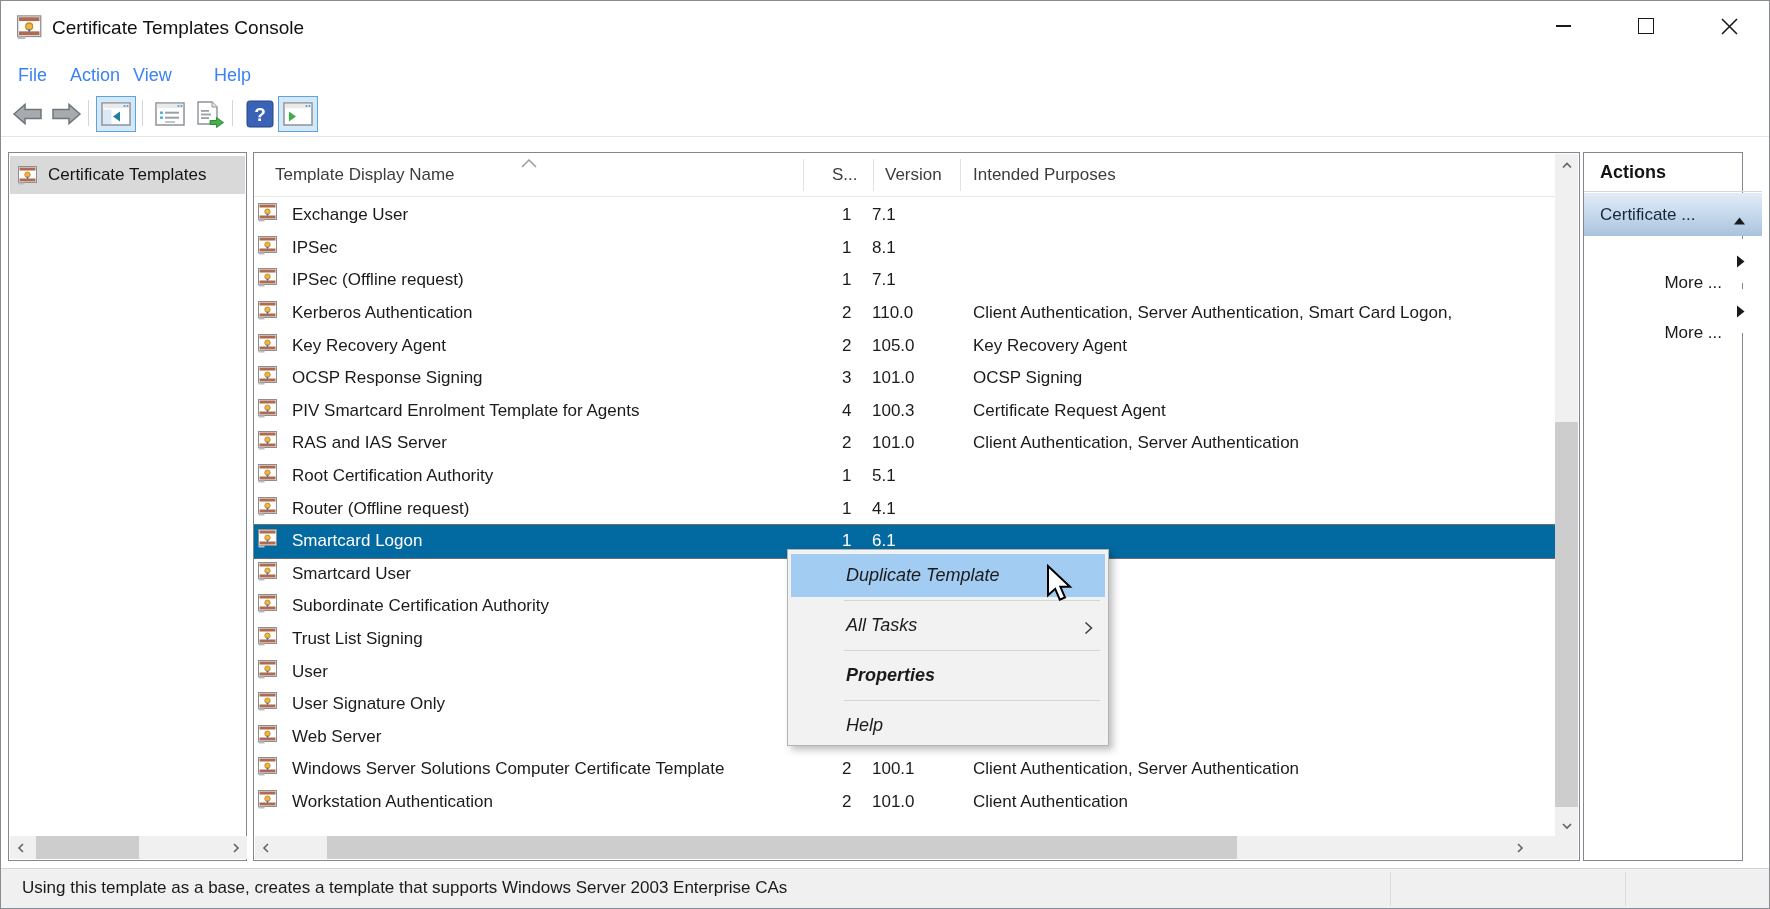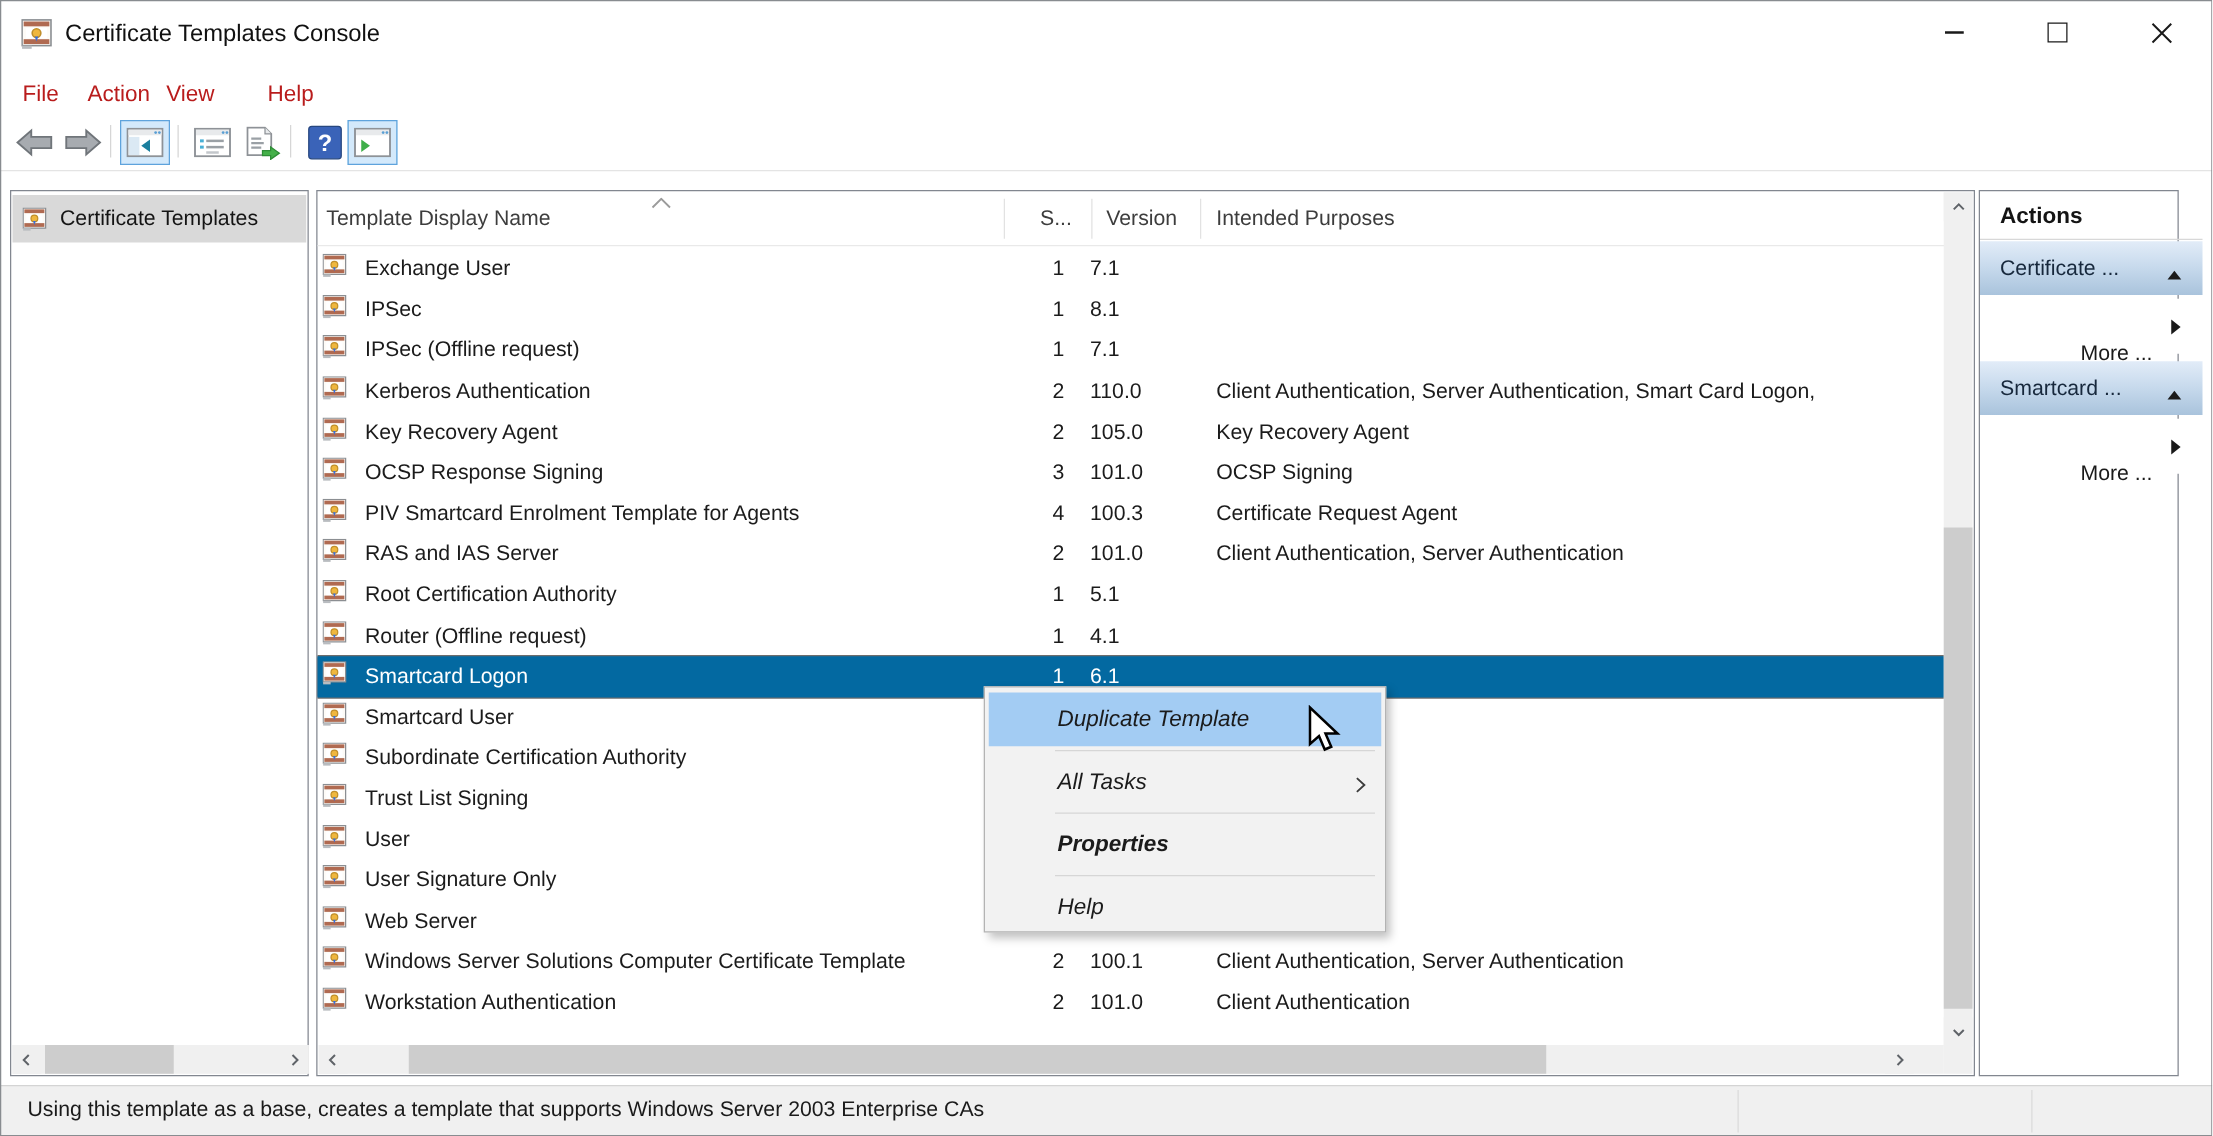--- a/index.html
+++ b/index.html
@@ -11,21 +11,21 @@
   .titlebar{position:absolute;left:0;top:0;width:1770px;height:58px;background:#fff;}
   .app-icon{position:absolute;left:17px;top:15px;}
   .title{position:absolute;left:52px;top:17px;font-size:19px;color:#111;}
   .wc{position:absolute;top:0;width:66px;height:52px;display:flex;align-items:center;justify-content:center;cursor:default;}
   .wc.min{left:1530px;} .wc.max{left:1613px;} .wc.cls{left:1696px;}
   .glyph-min{width:15px;height:0;border-top:2px solid #1a1a1a;}
   .glyph-max{width:14px;height:14px;border:1.6px solid #1a1a1a;}
 
   
   .menubar{position:absolute;left:0;top:58px;width:1770px;height:34px;background:#fff;}
-  .menu-item{position:absolute;top:7px;font-size:18px;color:#b91c1c;}
+  .menu-item{position:absolute;top:7px;font-size:18px;color:#3b82f6;}
 
   
   .toolbar{position:absolute;left:0;top:92px;width:1770px;height:44px;background:#fff;border-bottom:1px solid #e4e4e4;}
   .tb-btn{position:absolute;top:4px;width:38px;height:34px;display:flex;align-items:center;justify-content:center;border:1px solid transparent;}
   .tb-btn.hl{background:#d3e9fb;border:1px solid #5ea3dc;}
   .tb-sep{position:absolute;top:8px;width:1px;height:26px;background:#d6d6d6;}
 
   
   .pane{position:absolute;top:152px;height:709px;background:#fff;border:1px solid #828790;box-sizing:border-box;}
   .tree-pane{left:8px;width:239px;}
@@ -232,21 +232,21 @@
           </svg>
         </div>
     </div>
   </div>
 
   <div class="pane list-pane">
     <div class="list-header" id="list-header">
         <div class="hsep" style="left: 549px;"></div>
         <div class="hsep" style="left: 619px;"></div>
         <div class="hsep" style="left: 706px;"></div>
-        <div class="hcell" style="left: 7px; width: 540px;">Template Display Name</div>
+        <div class="hcell" style="left: 21px; width: 540px;">Template Display Name</div>
         <span class="sort-caret" style="left: 266px;"><svg width="18" height="9" viewBox="0 0 18 9">
             <path d="M2 8 L9 1 L16 8" fill="none" stroke="#9b9b9b" stroke-width="1.5"></path>
           </svg></span>
         <div class="hcell" style="left: 578px; width: 38px;">S...</div>
         <div class="hcell" style="left: 631px; width: 72px;">Version</div>
         <div class="hcell" style="left: 719px; width: 400px;">Intended Purposes</div>
       </div>
     <div class="rows" id="list-rows">
         <div class="lrow">
           <span class="cell ic"><svg width="21" height="19" viewBox="0 0 21 19">
@@ -574,26 +574,20 @@
             </svg></span>
         </div>
         <div class="ag-more">
           <span class="lbl">More ...</span>
           <span class="arr">
             <svg width="9" height="13" viewBox="0 0 9 13">
               <path d="M1 0.5 L8.5 6.5 L1 12.5 Z" fill="#1a1a1a"></path>
             </svg>
           </span>
         </div>
-        <div class="ag-header">
-          <span class="lbl">Smartcard ...</span>
-          <span class="tog"><svg width="13" height="8" viewBox="0 0 13 8">
-              <path d="M1 7.5 L6.5 0.5 L12 7.5 Z" fill="#1a1a1a"></path>
-            </svg></span>
-        </div>
         <div class="ag-more">
           <span class="lbl">More ...</span>
           <span class="arr">
             <svg width="9" height="13" viewBox="0 0 9 13">
               <path d="M1 0.5 L8.5 6.5 L1 12.5 Z" fill="#1a1a1a"></path>
             </svg>
           </span>
         </div>
       </div>
   </div>

